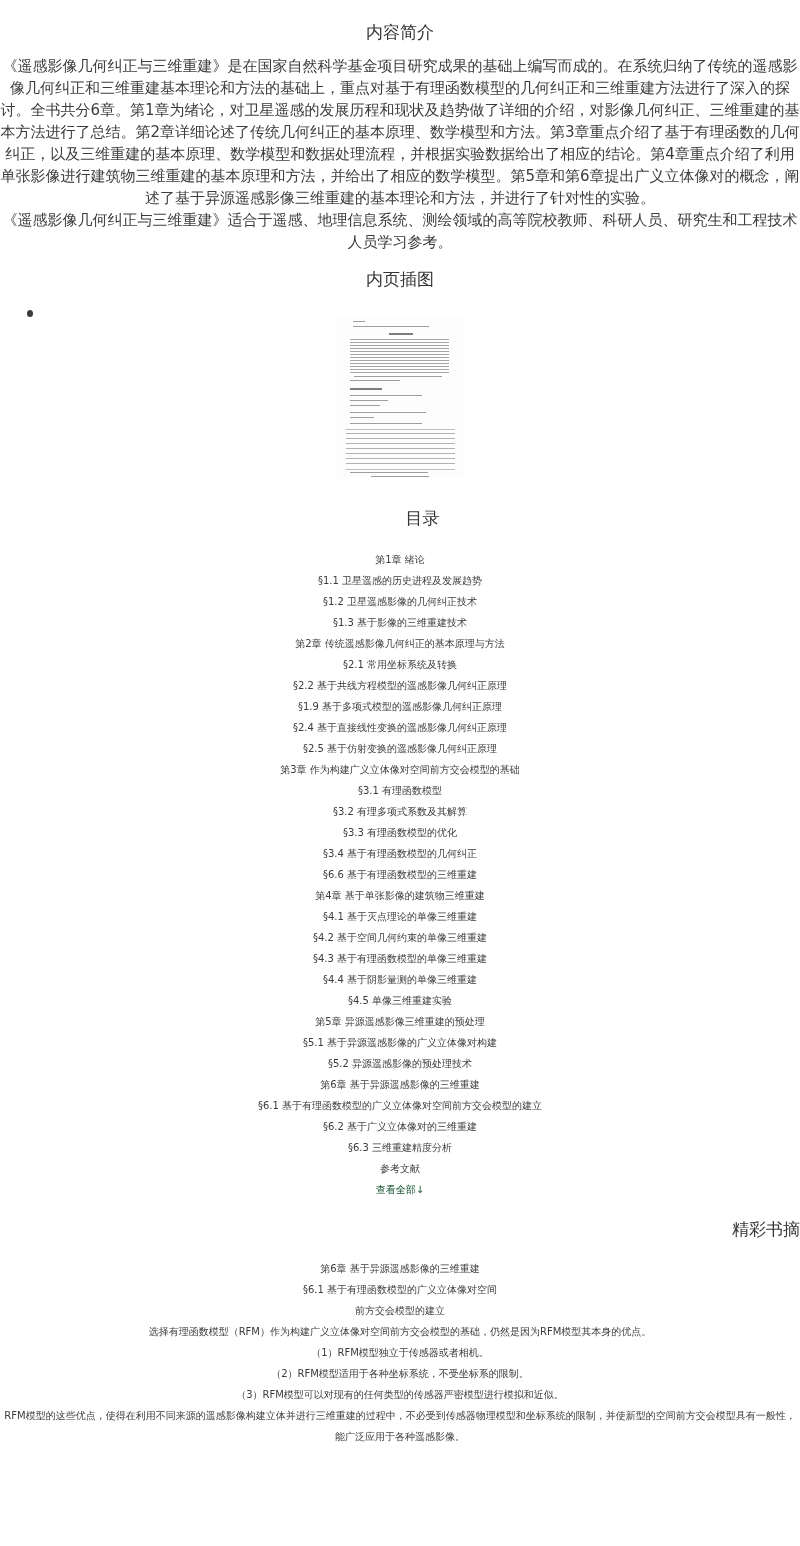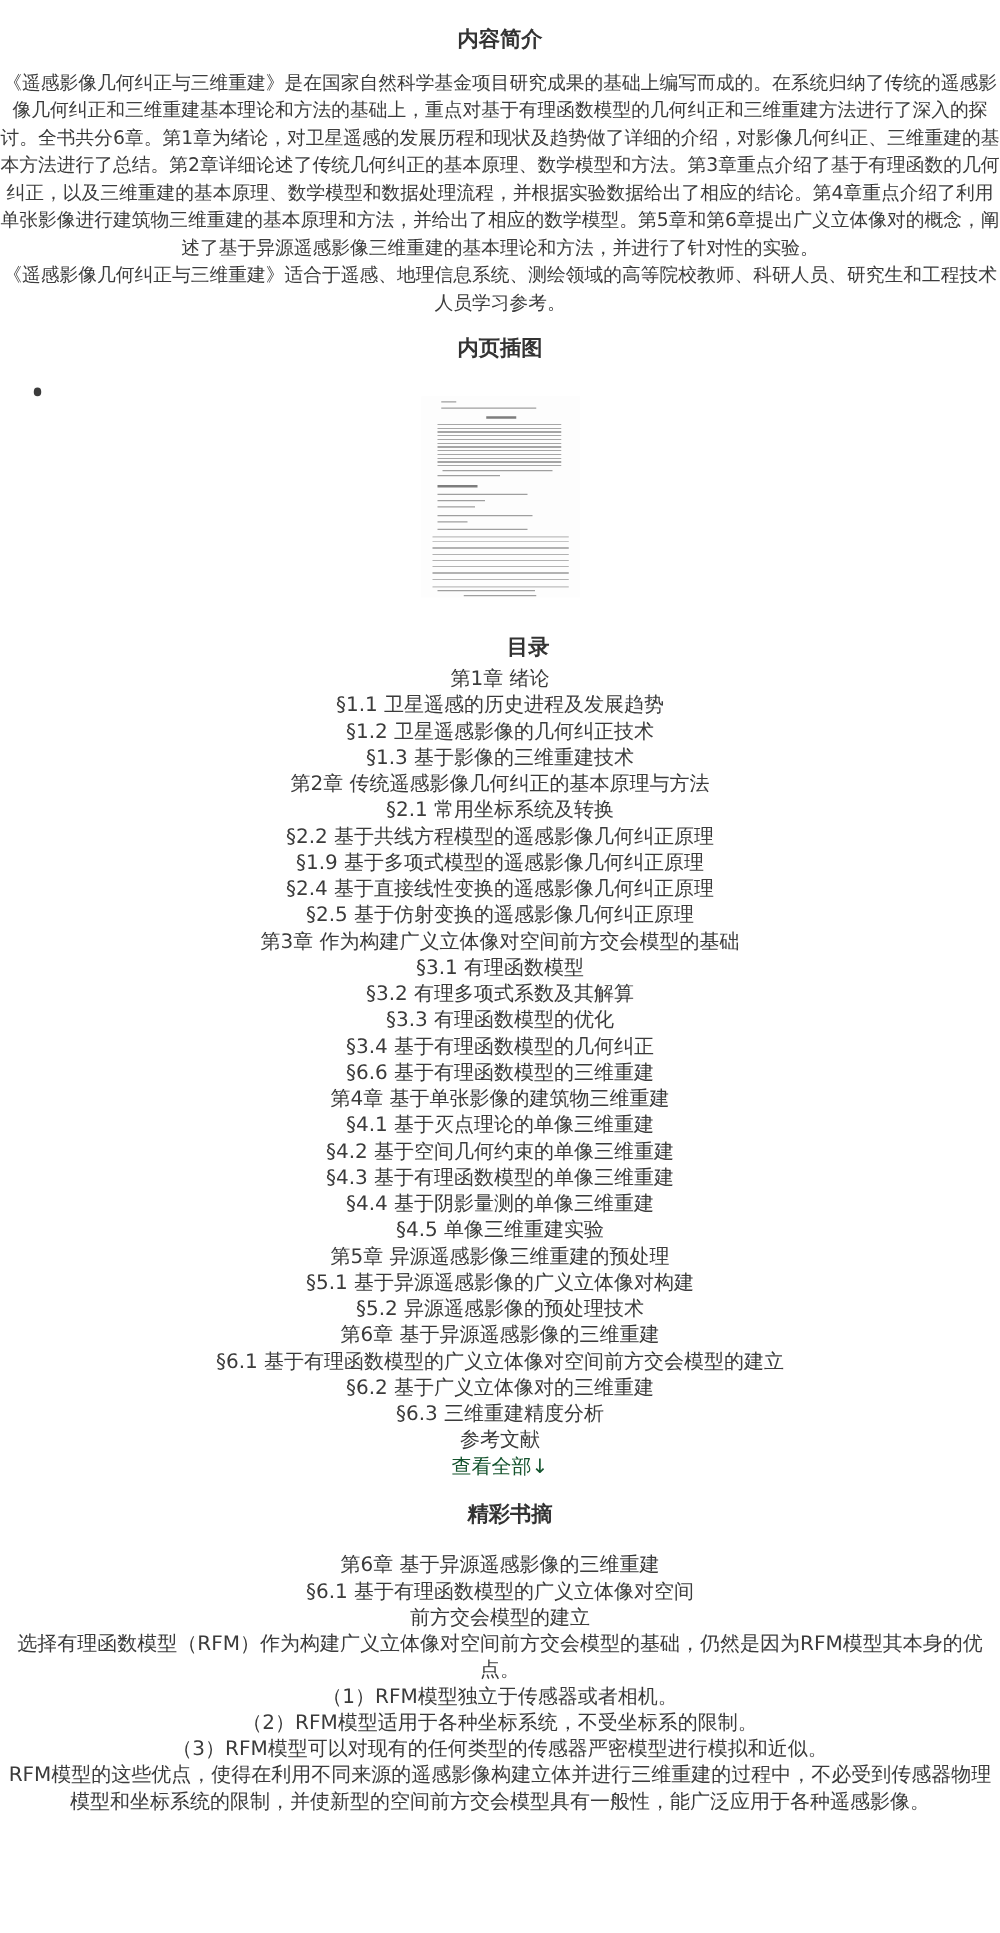--- a/index.html
+++ b/index.html
@@ -10,35 +10,35 @@
   }
   .page {
     width: 800px;
     padding-top: 22px;
     text-align: center;
     box-sizing: border-box;
   }
   .sec-title {
     font-size: 17px;
     line-height: 20px;
-    font-weight: bold;
+    font-weight: normal;
     color: #333333;
     margin: 0 0 13px 0;
   }
   .t-ill { margin: 16px 0 10px 0; }
-  .t-toc { margin: 30px 0 4px 0; padding-left: 45px; }
-  .t-ex  { margin: 19px 0 19px 16px; }
+  .t-toc { margin: 30px 0 21px 0; padding-left: 45px; }
+  .t-ex  { margin: 19px 0 19px 16px; text-align: right; }
   .para {
     font-size: 15px;
     line-height: 22px;
     margin: 0;
     text-align: center;
   }
   .line {
-    font-size: 16px;
+    font-size: 10px;
     line-height: 21px;
   }
   .toc-group + .toc-group { }
   .view-all {
     color: #14532d;
     text-decoration: none;
     cursor: pointer;
   }
   
   .ill-item {

